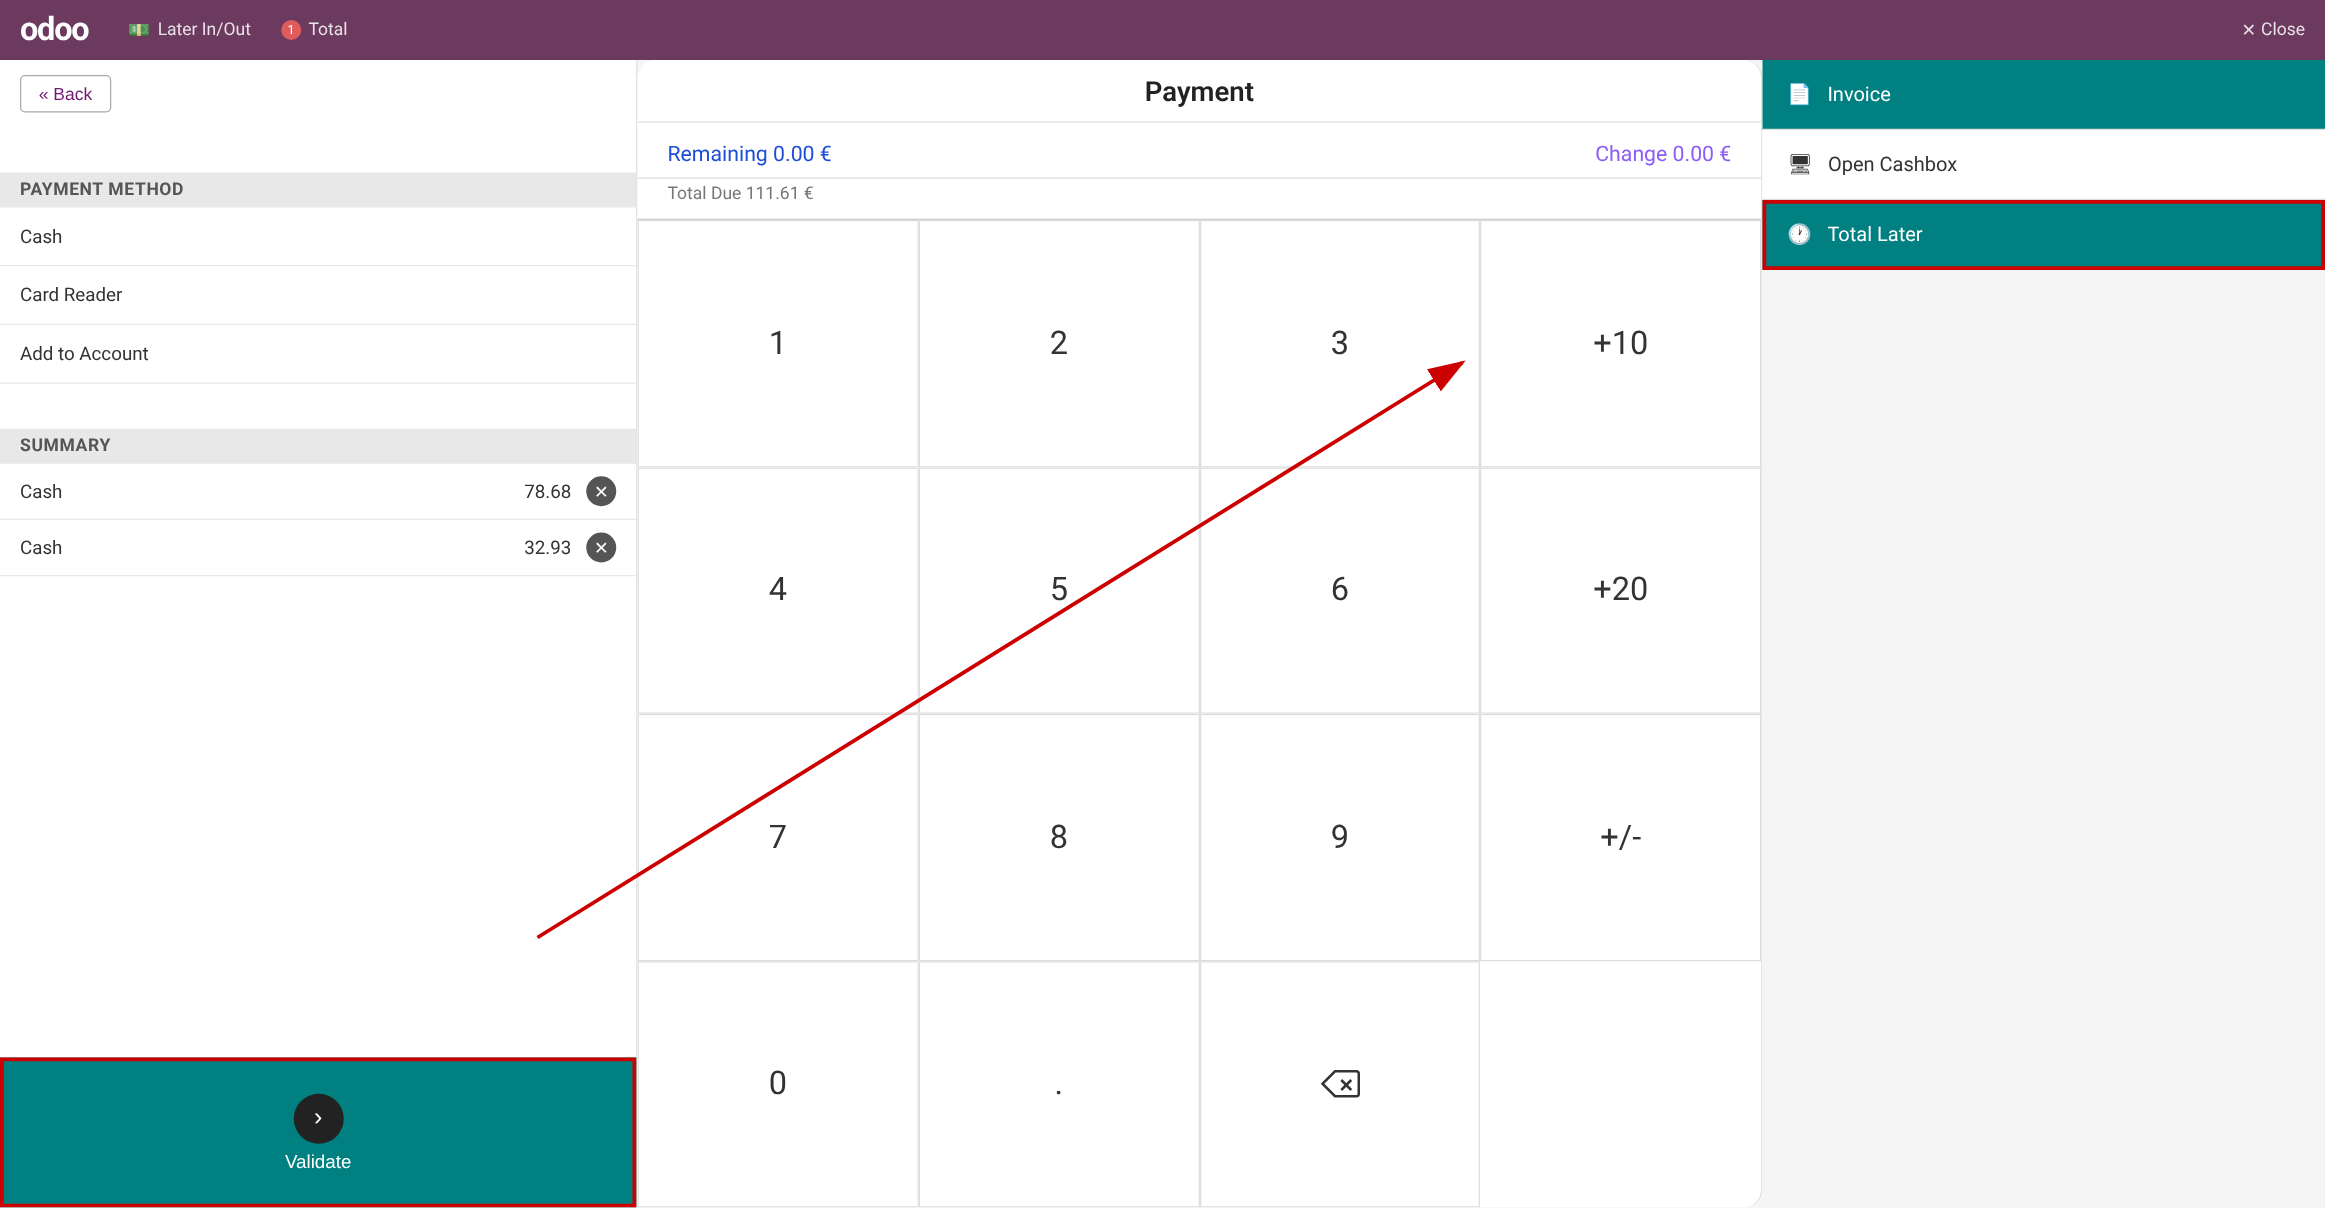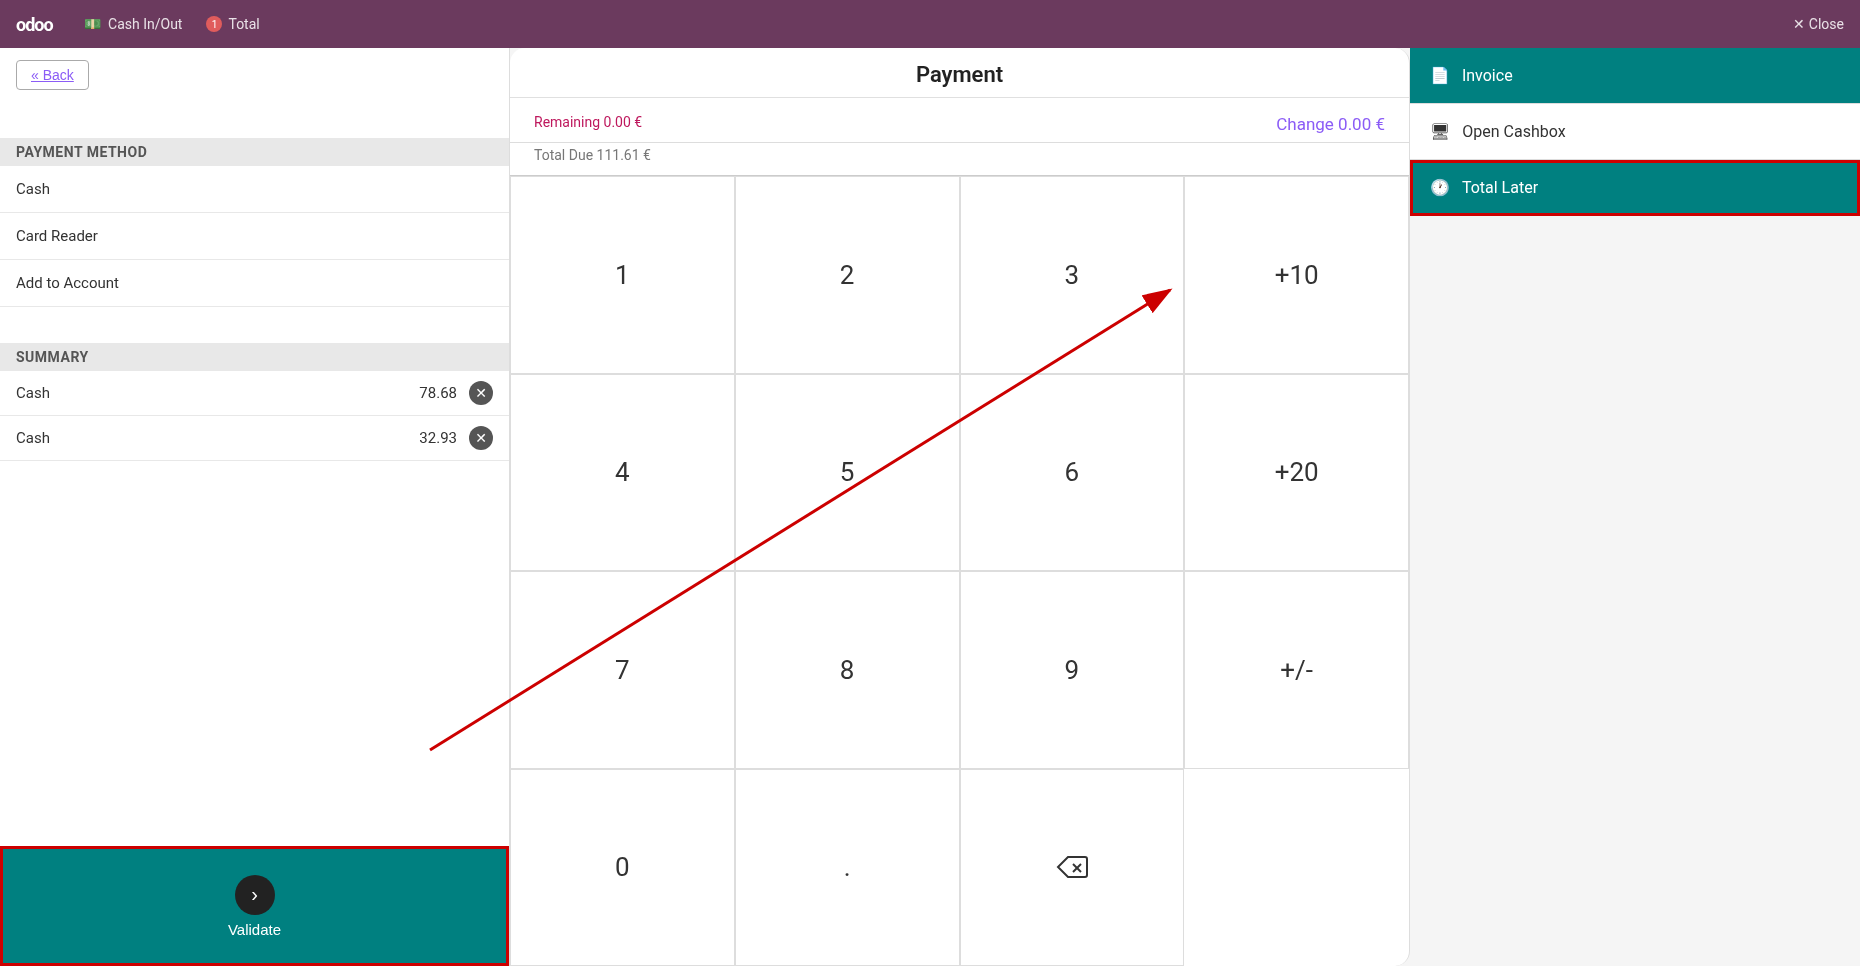--- a/index.html
+++ b/index.html
@@ -9,21 +9,21 @@
     .topbar {
       background: #6b3a5e;
       height: 48px;
       display: flex;
       align-items: center;
       padding: 0 16px;
       color: white;
       position: relative;
     }
     .topbar-logo {
-      font-size: 18px;
+      font-size: 26px;
       font-weight: bold;
       color: white;
       letter-spacing: -1px;
     }
     .topbar-nav {
       display: flex;
       gap: 24px;
       margin-left: 32px;
     }
     .topbar-nav-item {
@@ -71,26 +71,25 @@
       border-right: 1px solid #ddd;
     }
     .back-btn {
       margin: 12px 16px;
       border: 1px solid #aaa;
       background: white;
       padding: 6px 14px;
       border-radius: 4px;
       cursor: pointer;
       font-size: 14px;
-      color: #8b5cf6;
+      color: #701a75;
       display: inline-flex;
       align-items: center;
       gap: 4px;
       width: fit-content;
-      text-decoration: underline;
     }
     .section-header {
       background: #e8e8e8;
       padding: 6px 16px;
       font-size: 14px;
       font-weight: 700;
       color: #555;
       letter-spacing: 0.5px;
       margin-top: 36px;
     }
@@ -179,22 +178,22 @@
       color: #222;
       border-bottom: 1px solid #e0e0e0;
     }
     .payment-info {
       display: flex;
       justify-content: space-between;
       padding: 16px 24px 8px;
       border-bottom: 1px solid #ddd;
     }
     .payment-remaining {
-      font-size: 14px;
-      color: #be185d;
+      font-size: 17px;
+      color: #1d4ed8;
     }
     .payment-change {
       font-size: 17px;
       color: #8b5cf6;
     }
     .payment-total {
       padding: 4px 24px 12px;
       font-size: 14px;
       color: #777;
     }
@@ -260,21 +259,21 @@
     }
   </style>
 </head>
 <body>
 
 <div class="topbar">
   <div class="topbar-logo">odoo</div>
   <nav class="topbar-nav">
     <div class="topbar-nav-item">
       <span>💵</span>
-      <span>Cash In/Out</span>
+      <span>Later In/Out</span>
     </div>
     <div class="topbar-nav-item">
       <span class="badge">1</span>
       <span>Total</span>
     </div>
   </nav>
   <div class="topbar-close">
     <span>✕</span>
     <span>Close</span>
   </div>

